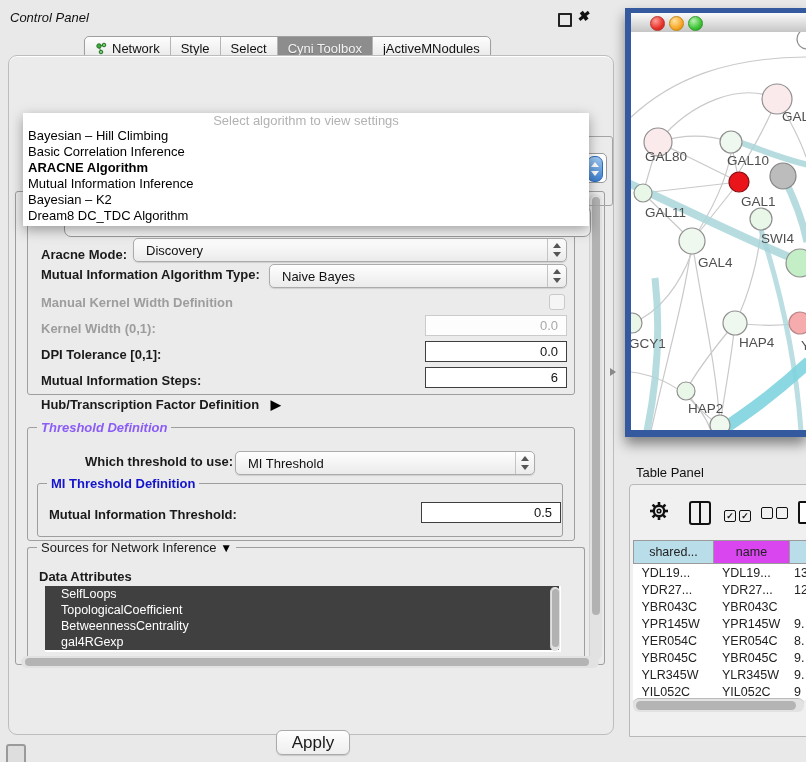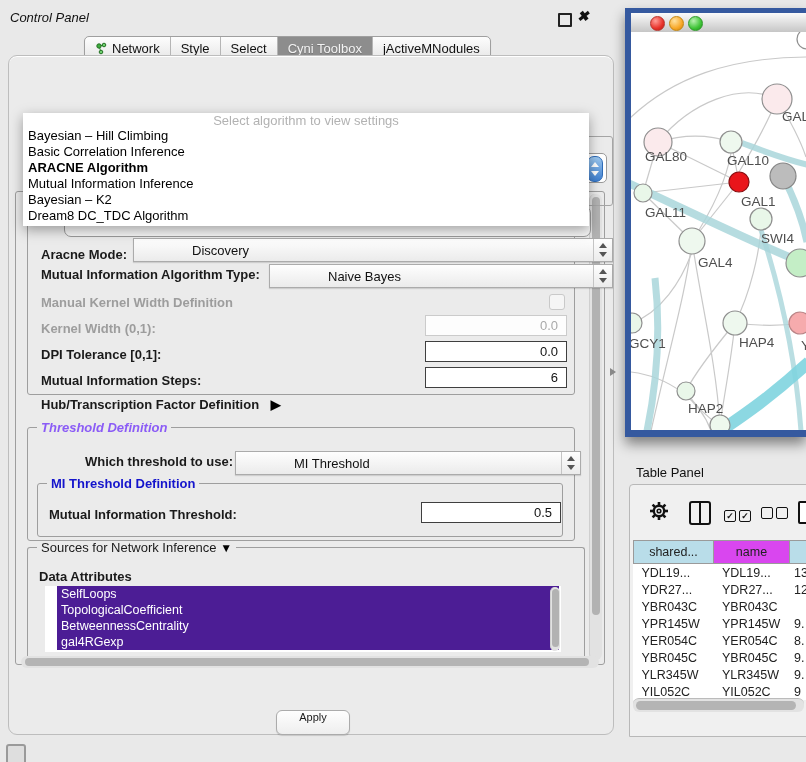--- a/index.html
+++ b/index.html
@@ -41,45 +41,45 @@
   #algo-popup .mi.bold{font-weight:bold;}
 
   
   .group{border:1px solid #9e9e9e;border-radius:3px;}
   .gtitle{position:absolute;background:#ebebeb;padding:0 4px;font-size:13px;line-height:13px;}
   .gtitle.blue{color:#1414cc;}
   .gtitle.green{color:#8b5cf6;font-style:italic;}
   .lbl{font-weight:bold;font-size:13px;white-space:nowrap;}
   .lbl.dis{color:#9d9d9d;}
 
-  .combo{height:22px;border:1px solid #ababab;border-radius:0;background:linear-gradient(#fefefe,#ebebeb);
-         display:flex;align-items:center;box-shadow:0 1px 1px rgba(0,0,0,.12);padding-left:46px;}
+  .combo{height:22px;border:1px solid #ababab;border-radius:5px;background:linear-gradient(#fefefe,#ebebeb);
+         display:flex;align-items:center;box-shadow:0 1px 1px rgba(0,0,0,.12);}
   .combo .cv{flex:1;padding-left:12px;font-size:13px;color:#111;}
   .combo .stepper{width:18px;height:100%;border-left:1px solid #c4c4c4;position:relative;}
   .stepper .tu{position:absolute;left:5px;top:4px;width:0;height:0;border-left:4px solid transparent;border-right:4px solid transparent;border-bottom:5px solid #555;}
   .stepper .td{position:absolute;left:5px;bottom:4px;width:0;height:0;border-left:4px solid transparent;border-right:4px solid transparent;border-top:5px solid #555;}
 
   .numfield{height:19px;border:1px solid #3f3f3f;background:#fff;font-size:13px;text-align:right;
             padding:0 8px 0 2px;font-family:"Liberation Sans",sans-serif;color:#111;}
   .numfield.dis{border:1px solid #cbcbcb;background:#fdfdfd;color:#a9a9a9;}
   .checkbox{width:14px;height:14px;border:1px solid #c9c9c9;border-radius:3px;background:#f5f5f5;}
 
   .vscroll{background:#e2e2e2;border-left:1px solid #cfcfcf;border-radius:6px;}
   .vthumb{position:absolute;background:#b2b2b2;border-radius:5px;}
   .hscroll{background:#e2e2e2;border-radius:6px;}
   .hthumb{position:absolute;background:#b4b4b4;border-radius:5px;}
 
   #attr-list{left:44px;top:585px;width:516px;height:66px;background:#fff;overflow:hidden;}
-  #attr-list .li{height:16px;line-height:16px;padding-left:4px;font-size:12.5px;background:#4c1d95;color:#fff;width:498px;margin-left:12px;}
+  #attr-list .li{height:16px;line-height:16px;padding-left:16px;font-size:12.5px;background:#404040;color:#fff;width:498px;}
 
   .tri-right{display:inline-block;font-size:13px;color:#000;}
   .tri-down{display:inline-block;font-size:12px;color:#000;}
 
-  #apply-btn{left:267px;top:654px;width:72px;height:23px;border:1px solid #ababab;border-radius:6px;
-             background:linear-gradient(#fefefe,#eee);font-size:11px;display:flex;align-items:flex-start;justify-content:center;
+  #apply-btn{left:267px;top:674px;width:72px;height:23px;border:1px solid #ababab;border-radius:6px;
+             background:linear-gradient(#fefefe,#eee);font-size:17px;display:flex;align-items:center;justify-content:center;
              box-shadow:0 1px 1px rgba(0,0,0,.15);}
 
   #mini-icon{left:6px;top:744px;width:16px;height:18px;border:2px solid #9a9a9a;border-radius:3px;background:#dedede;}
   #splitter-arrow{left:610px;top:368px;width:0;height:0;border-top:4px solid transparent;border-bottom:4px solid transparent;border-left:6px solid #8a8a8a;}
 
   
   #net-window{left:625px;top:8px;width:181px;height:429px;background:#35599f;
               box-shadow:0 7px 12px rgba(0,0,0,.45);}
   #net-titlebar{position:absolute;left:6px;top:5px;right:0;height:19px;
                 background:linear-gradient(#fafafa,#c6c6c6);border-bottom:1px solid #979797;}

